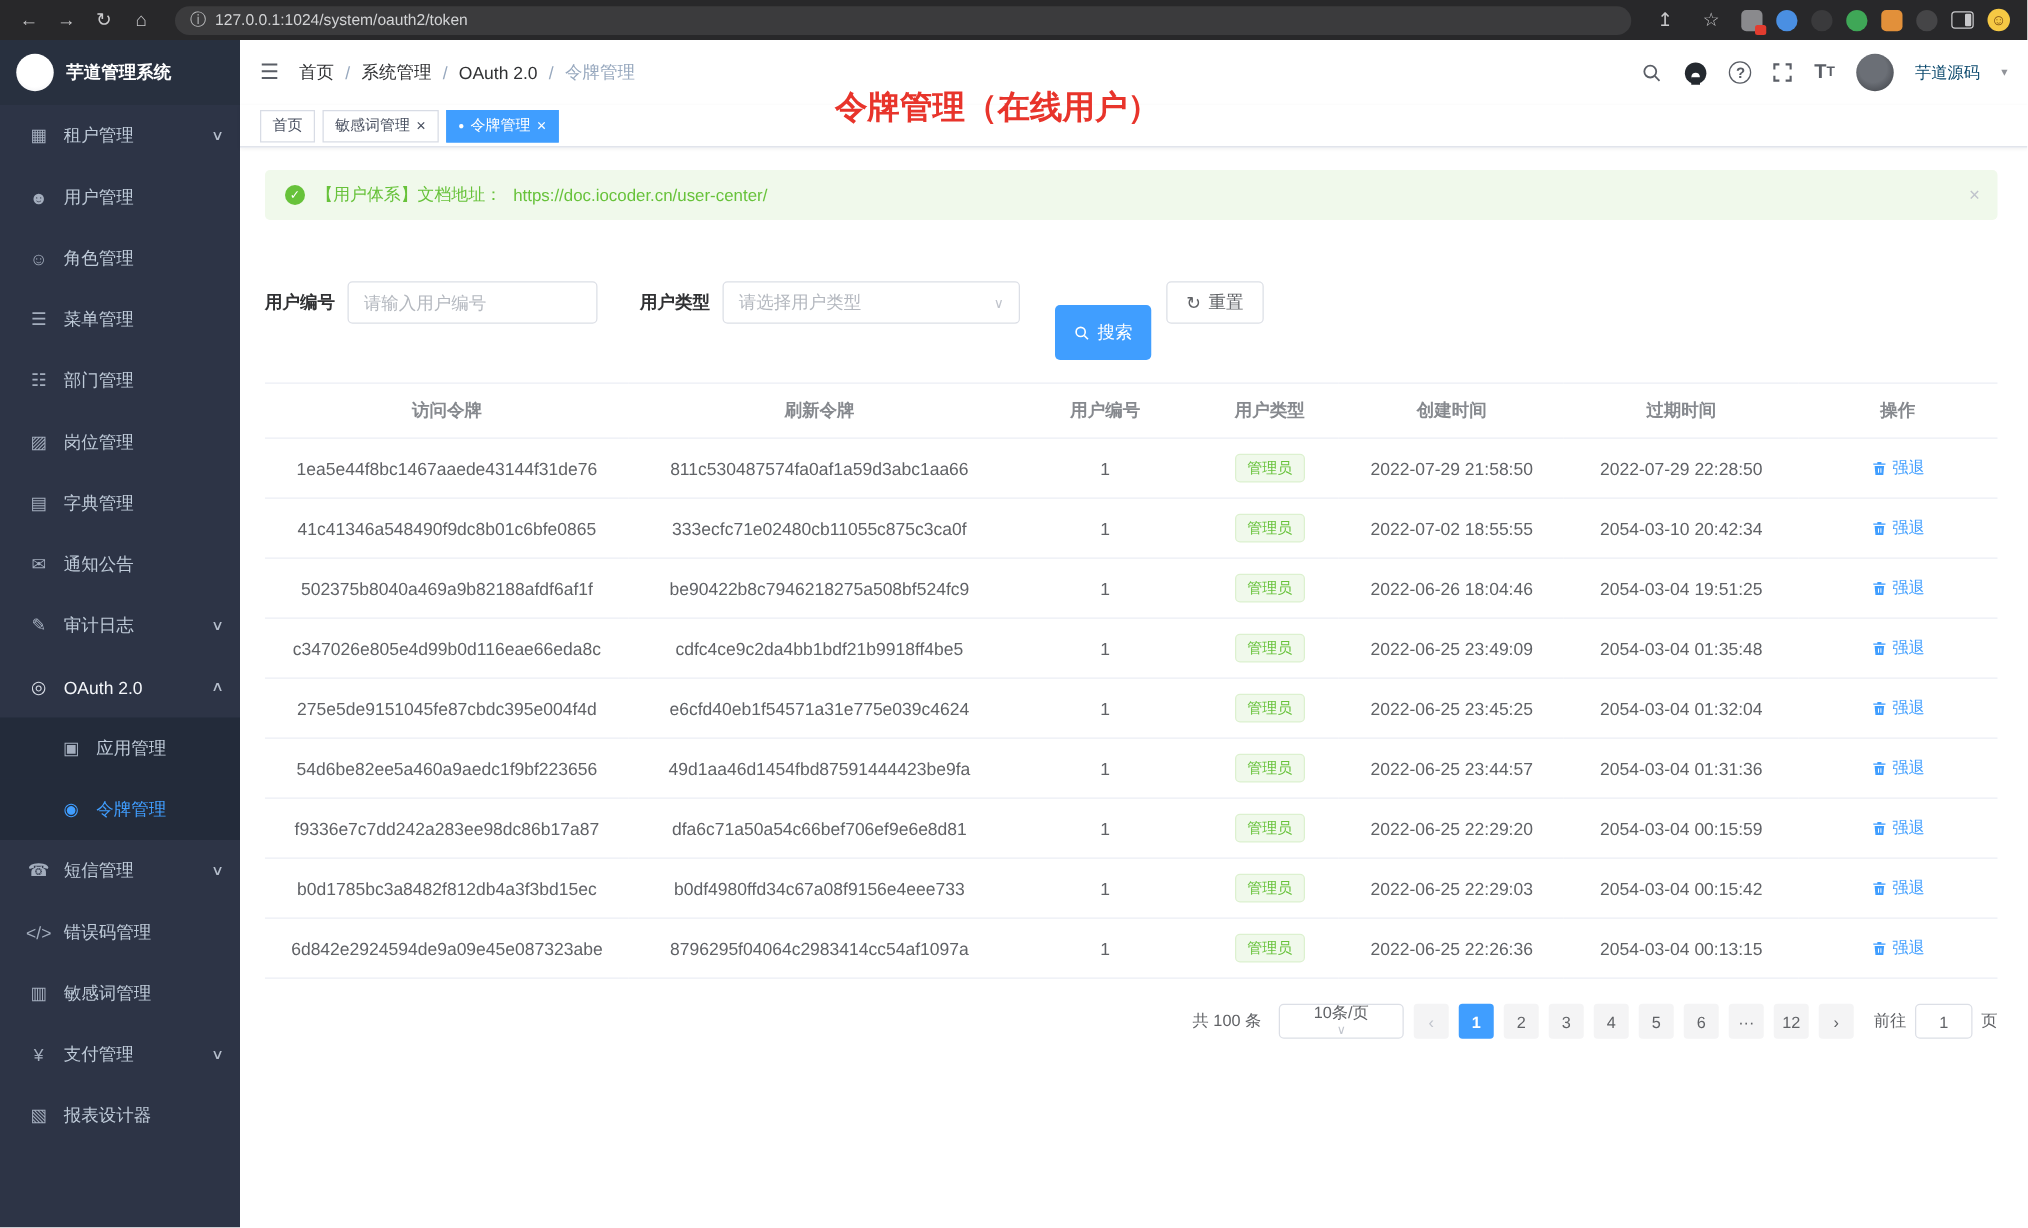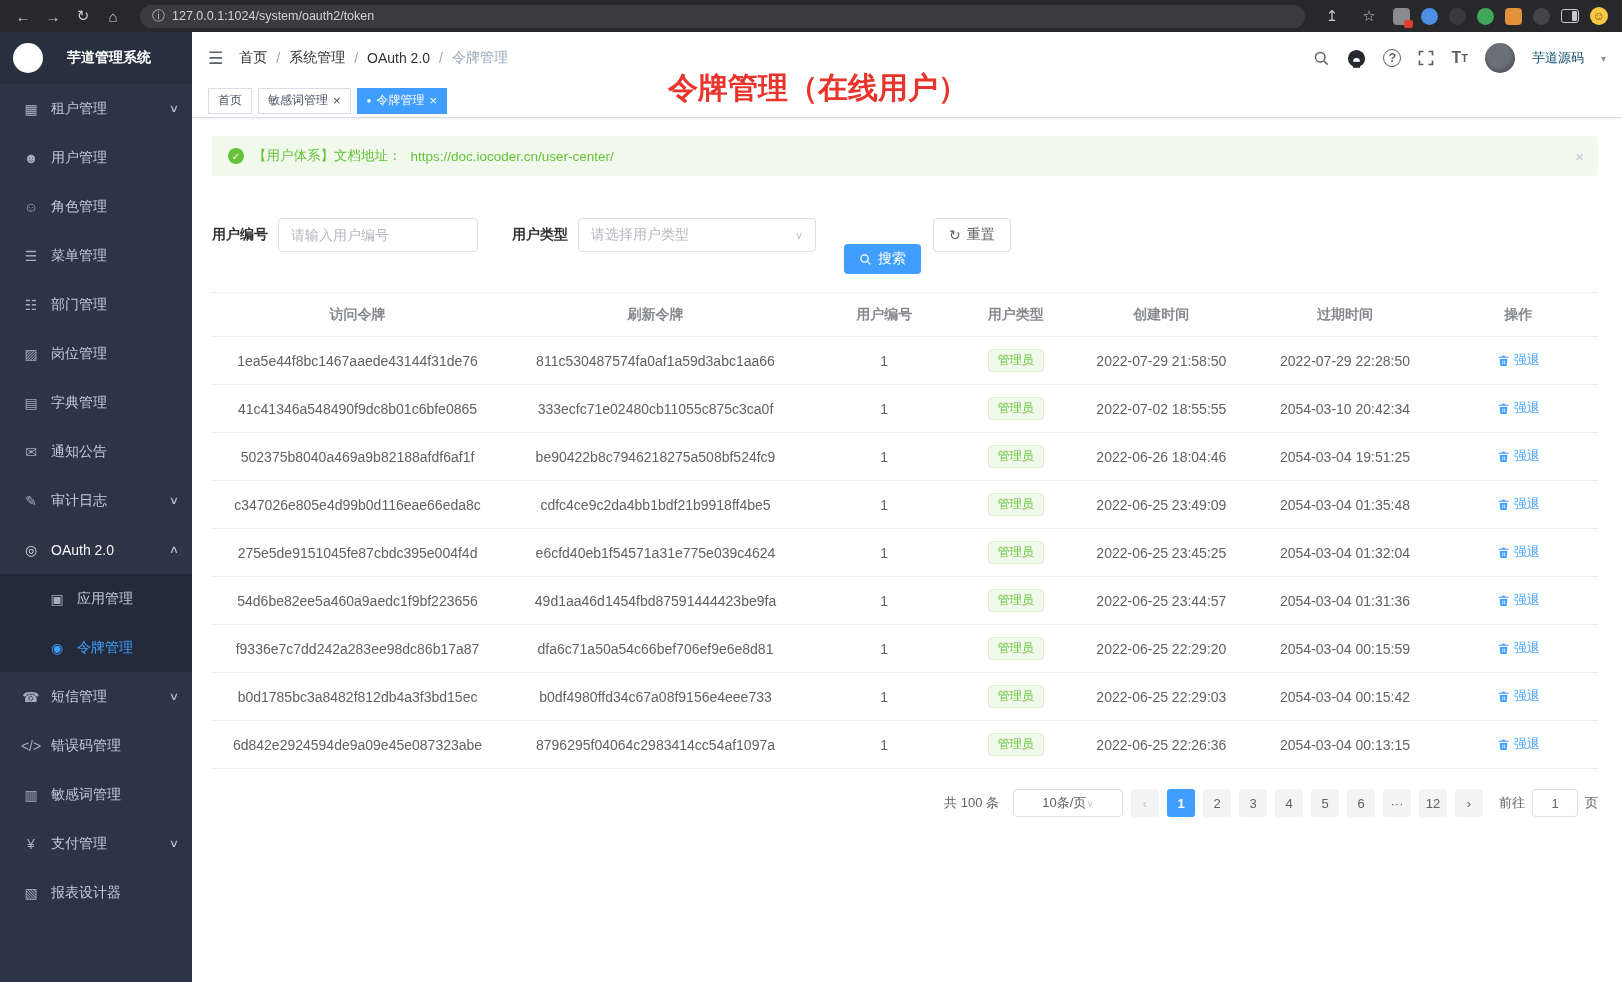--- a/index.html
+++ b/index.html
@@ -20,21 +20,21 @@
   .dot-green { background:#3fa757; border-radius:50%; }
   .dot-orange { background:#e2903a; border-radius:4px; }
   .dot-dark2 { background:#454547; border-radius:50%; }
   .panel { width:18px; height:14px; border:1.5px solid #c9c9cb; border-radius:3px; background:transparent; position:relative; }
   .panel span { position:absolute; top:1px; right:1px; bottom:1px; width:5px; background:#c9c9cb; border-radius:1px; }
   .smiley { width:18px; height:18px; border-radius:50%; background:#f6c944; color:#7a4b12; font-size:12px; display:inline-flex; align-items:center; justify-content:center; cursor:pointer; }
 
   
   .app { flex:1; display:flex; min-height:0; }
   .sidebar { width:192px; background:#2d3446; flex-shrink:0; display:flex; flex-direction:column; overflow:hidden; }
-  .logo { height:52px; background:#28303f; display:flex; align-items:center; gap:24px; padding:0 13px; flex-shrink:0; }
+  .logo { height:52px; background:#28303f; display:flex; align-items:center; gap:10px; padding:0 13px; flex-shrink:0; }
   .logo-img { width:30px; height:30px; border-radius:50%; background:radial-gradient(circle at 50% 42%, #fff 60%, #e8e8ec 100%); flex-shrink:0; }
   .logo-title { color:#fff; font-size:14px; font-weight:700; white-space:nowrap; }
   .menu-item { height:49px; display:flex; align-items:center; padding:0 14px 0 20px; color:#bfcbd9; font-size:14px; cursor:pointer; white-space:nowrap; }
   .mi-icon { width:22px; margin-right:9px; color:#a3adbd; font-size:14px; text-align:center; flex-shrink:0; }
   .menu-item.sub { background:#232b3a; padding-left:46px; }
   .menu-item.open { color:#f4f6fa; }
   .menu-item.open .mi-icon { color:#d7dce5; }
   .menu-item.active { color:#409eff; }
   .menu-item.active .mi-icon { color:#409eff; }
   .mi-chev { margin-left:auto; font-size:11px; color:#b4bdcb; transform:scaleX(1.3); }
@@ -58,48 +58,48 @@
   .caret { font-size:10px; color:#909399; }
 
   
   .tabsbar { height:34px; display:flex; align-items:center; gap:6px; padding:0 16px; border-bottom:1px solid #d8dce5; box-shadow:0 1px 3px rgba(0,0,0,.06); flex-shrink:0; }
   .tab { height:26px; display:inline-flex; align-items:center; gap:5px; padding:0 9px; border:1px solid #d8dce5; background:#fff; color:#495060; font-size:12px; cursor:pointer; }
   .tab .x { font-size:13px; line-height:1; }
   .tab.active { background:#409eff; border-color:#409eff; color:#fff; }
   .tab .dot { font-size:8px; line-height:1; }
 
   
-  .annotation { position:absolute; left:668px; top:68px; font-size:30px; font-weight:700; color:#e8342b; z-index:60; white-space:nowrap; }
+  .annotation { position:absolute; left:668px; top:68px; font-size:26px; font-weight:700; color:#e8342b; z-index:60; white-space:nowrap; }
 
   
   .content { flex:1; padding:18px 24px 0 20px; overflow:hidden; }
   .alert { height:40px; background:#f0f9eb; border-radius:4px; display:flex; align-items:center; gap:9px; padding:0 16px; position:relative; font-size:13.5px; color:#67c23a; }
   .chk { width:16px; height:16px; border-radius:50%; background:#67c23a; color:#fff; font-size:10px; display:inline-flex; align-items:center; justify-content:center; flex-shrink:0; }
   .alert a { color:#67c23a; text-decoration:none; cursor:pointer; }
   .alert .close { position:absolute; right:14px; color:#c0c4cc; font-size:15px; cursor:pointer; }
 
   .filters { display:flex; align-items:center; margin-top:20px; }
   .f-label { font-size:14px; font-weight:700; color:#303133; margin-right:10px; }
   .f-input { width:200px; height:34px; border:1px solid #dcdfe6; border-radius:4px; padding:0 12px; font-size:14px; color:#606266; outline:none; }
   .f-input::placeholder { color:#b4b8bf; }
   .gap { width:34px; }
   .select-box { width:238px; height:34px; border:1px solid #dcdfe6; border-radius:4px; display:flex; align-items:center; justify-content:space-between; padding:0 12px; color:#b4b8bf; font-size:14px; cursor:pointer; }
   .select-box .caret { color:#c0c4cc; font-size:11px; }
-  .btn-primary { height:30px; padding:0 15px; margin-left:28px; background:#409eff; color:#fff; border:none; border-radius:4px; font-size:14px; display:inline-flex; align-items:center; gap:6px; cursor:pointer;margin-top:48px; }
+  .btn-primary { height:44px; padding:0 15px; margin-left:28px; background:#409eff; color:#fff; border:none; border-radius:4px; font-size:14px; display:inline-flex; align-items:center; gap:6px; cursor:pointer;margin-top:48px; }
   .btn-plain { height:34px; padding:0 15px; margin-left:12px; background:#fff; color:#606266; border:1px solid #dcdfe6; border-radius:4px; font-size:14px; display:inline-flex; align-items:center; gap:6px; cursor:pointer; }
 
   table { width:100%; border-collapse:collapse; table-layout:fixed; margin-top:18px; border-top:1px solid #ebeef5; }
   th { height:44px; font-size:14px; color:#86898e; font-weight:700; border-bottom:1px solid #ebeef5; text-align:center; }
   td { height:48px; font-size:14px; color:#606266; border-bottom:1px solid #ebeef5; text-align:center; overflow:hidden; white-space:nowrap; }
   .tag { display:inline-block; padding:3px 9px; font-size:12px; color:#67c23a; background:#f0f9eb; border:1px solid #dcf1cf; border-radius:4px; line-height:1.3; }
   .act { color:#409eff; font-size:13px; cursor:pointer; display:inline-flex; align-items:center; gap:4px; text-decoration:none; }
 
   .pagination { display:flex; align-items:center; justify-content:flex-end; gap:8px; margin-top:20px; font-size:13px; color:#606266; }
   .pg-total { margin-right:6px; }
-  .pg-size { width:110px; height:28px; border:1px solid #dcdfe6; border-radius:4px; display:flex; align-items:center; justify-content:center; padding:0 9px; color:#606266; cursor:pointer; }
+  .pg-size { width:100px; height:28px; border:1px solid #dcdfe6; border-radius:4px; display:flex; align-items:center; justify-content:flex-end; padding:0 9px; color:#606266; cursor:pointer;flex-direction:column; }
   .pg-size .caret { color:#c0c4cc; font-size:10px; }
   .pg-btn { min-width:28px; height:28px; padding:0 4px; border:none; border-radius:3px; background:#f4f4f5; color:#606266; font-size:13px; font-family:inherit; display:inline-flex; align-items:center; justify-content:center; cursor:pointer; }
   .pg-btn.active { background:#409eff; color:#fff; font-weight:700; }
   .pg-btn.prev { color:#c0c4cc; }
   .pg-goto { display:flex; align-items:center; gap:7px; margin-left:8px; }
   .pg-input { width:46px; height:28px; border:1px solid #dcdfe6; border-radius:4px; text-align:center; font-size:13px; color:#606266; outline:none; }
   svg { display:block; }
 </style>
 </head>
 <body>

